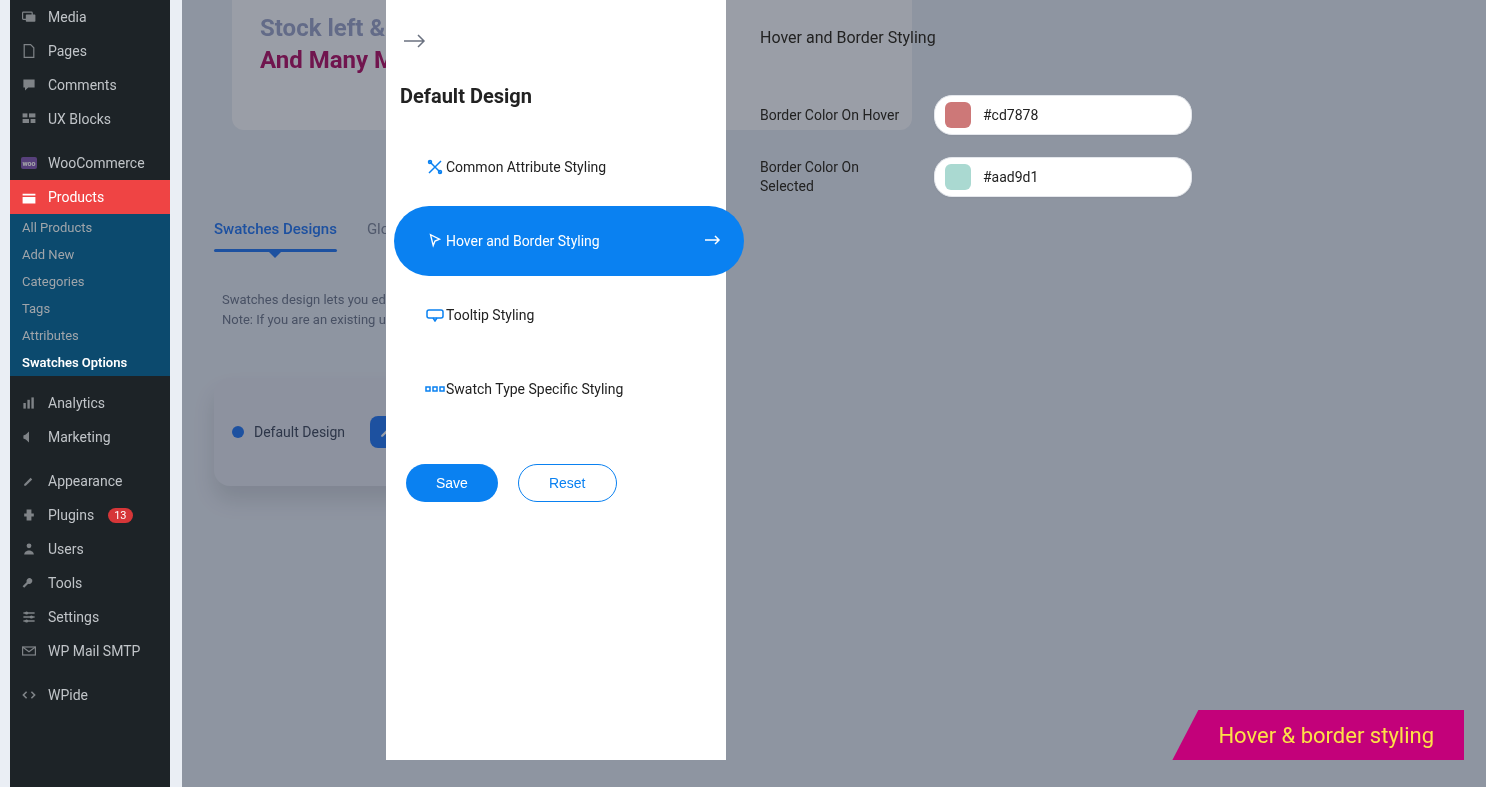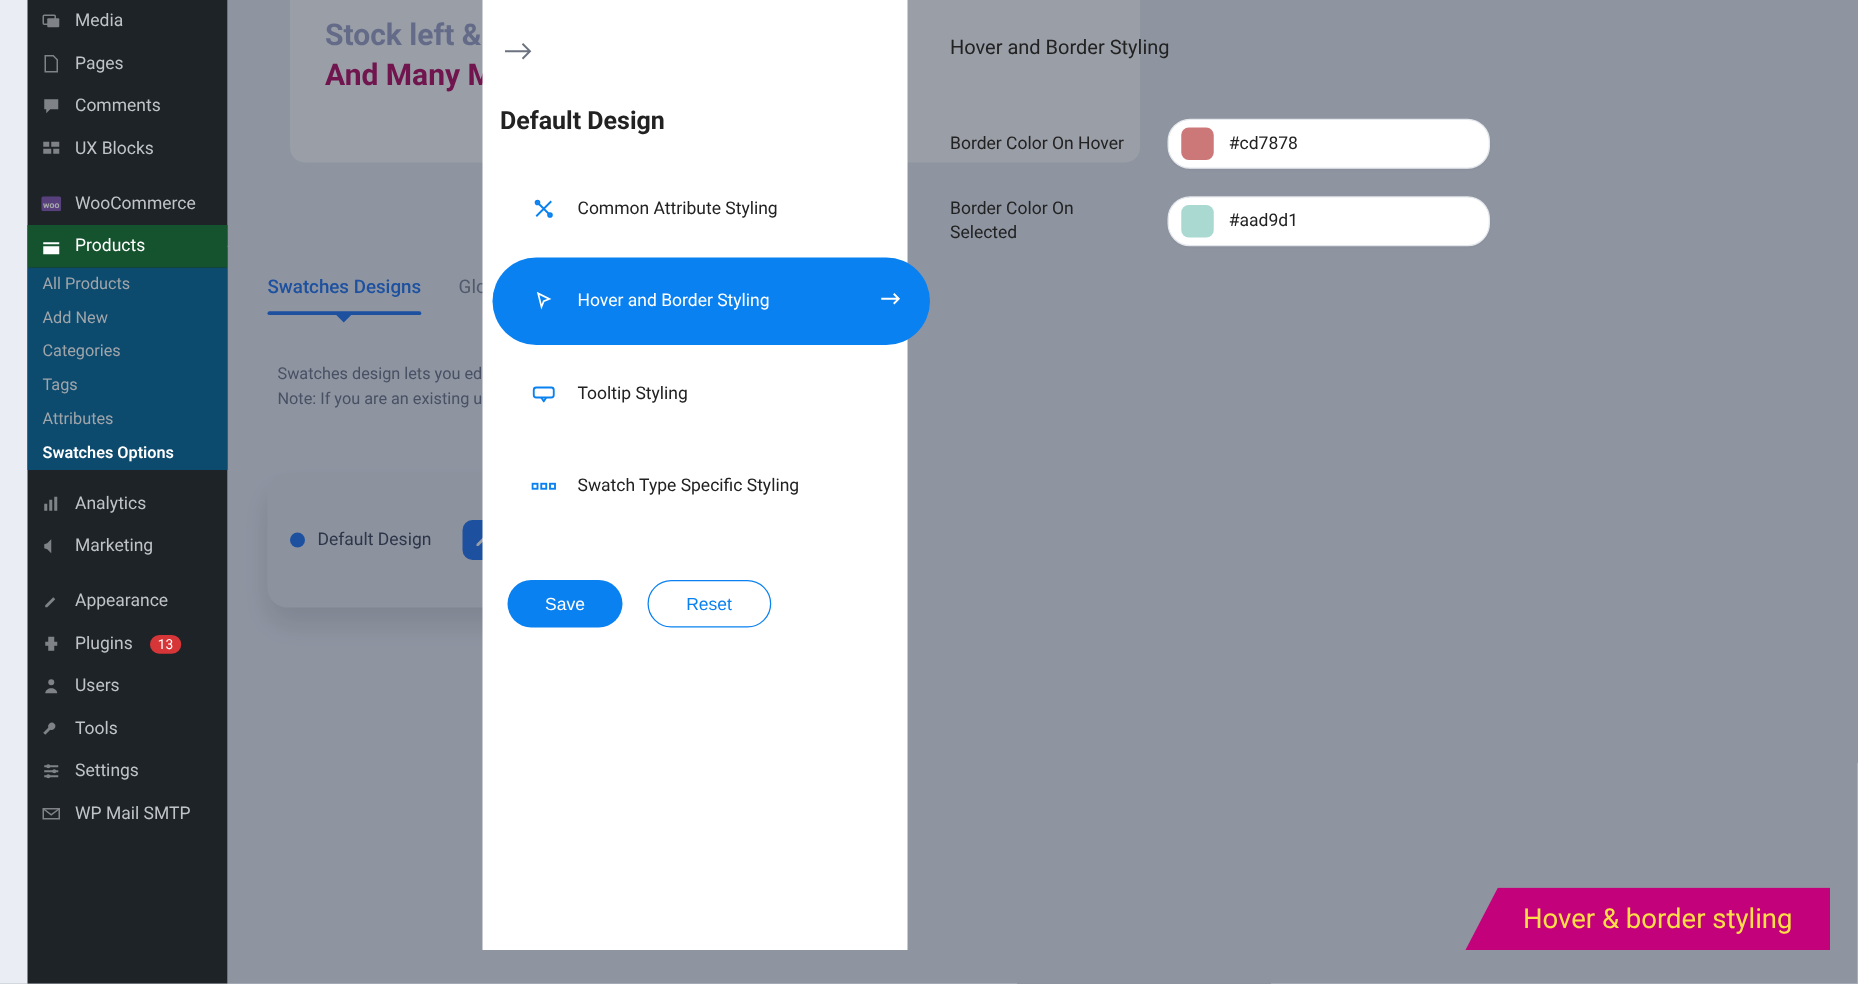--- a/index.html
+++ b/index.html
@@ -10,37 +10,37 @@
     body {
       font-family: -apple-system, BlinkMacSystemFont, "Segoe UI", Roboto, sans-serif;
       background: #eaeef4;
       width: 1486px;
       height: 787px;
       overflow: hidden;
       position: relative;
     }
     .wp-sidebar {
       position: absolute;
-      left: 22px;
+      left: 10px;
       top: 0;
       width: 160px;
       height: 787px;
       background: #1d2327;
       color: #c0c4c8;
       font-size: 14px;
     }
     .wp-sidebar .menu-item {
       display: flex;
       align-items: center;
       padding: 8px 10px;
       gap: 10px;
       cursor: pointer;
     }
     .wp-sidebar .menu-item.active {
-      background: #14532d;
+      background: #ef4444;
       color: #fff;
       position: relative;
     }
     .wp-sidebar .menu-item.active::after {
       content: "";
       position: absolute;
       right: -8px;
       top: 50%;
       transform: translateY(-50%);
       border-top: 8px solid transparent;
@@ -206,21 +206,21 @@
     }
     .panel-title {
       margin: 30px 0 24px 14px;
       font-size: 20px;
       font-weight: 700;
       color: #222;
     }
     .panel-item {
       display: flex;
       align-items: center;
-      gap: 16px;
+      gap: 0;
       padding: 0 30px;
       height: 70px;
       font-size: 14px;
       color: #222;
       cursor: pointer;
       margin: 4px 8px;
     }
     .panel-item .pi-icon {
       width: 22px; height: 22px;
       color: #0a81f1;
@@ -458,20 +458,28 @@
   <div class="menu-item">
     <span class="menu-icon">
       <svg width="16" height="16" viewBox="0 0 20 20" fill="currentColor">
           <rect x="2" y="5" width="16" height="10" fill="none" stroke="currentColor" stroke-width="1.5"></rect>
           <path d="M2 5l8 6 8-6" fill="none" stroke="currentColor" stroke-width="1.5"></path>
         </svg>
     </span>
     <span>WP Mail SMTP</span>
   </div>
   <div class="group-gap"></div>
+  <div class="menu-item">
+    <span class="menu-icon">
+      <svg width="16" height="16" viewBox="0 0 20 20" fill="none" stroke="currentColor" stroke-width="2">
+          <path d="M7 6l-4 4 4 4M13 6l4 4-4 4"></path>
+        </svg>
+    </span>
+    <span>WPide</span>
+  </div>
 </div>
 
 <div class="content-area">
   <div class="promo-banner">
     <div class="line1">Stock left &amp; Out-of-Stock A...</div>
     <div>And Many More Exciting Fea...</div>
   </div>
   <div class="tabs-row">
     <div class="tab active">Swatches Designs</div>
     <div class="tab">Global Settings</div>

